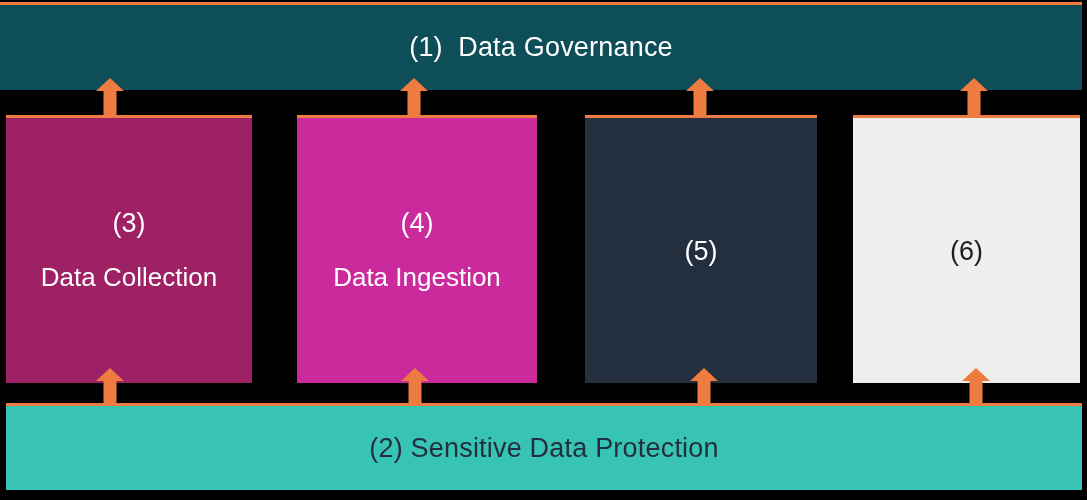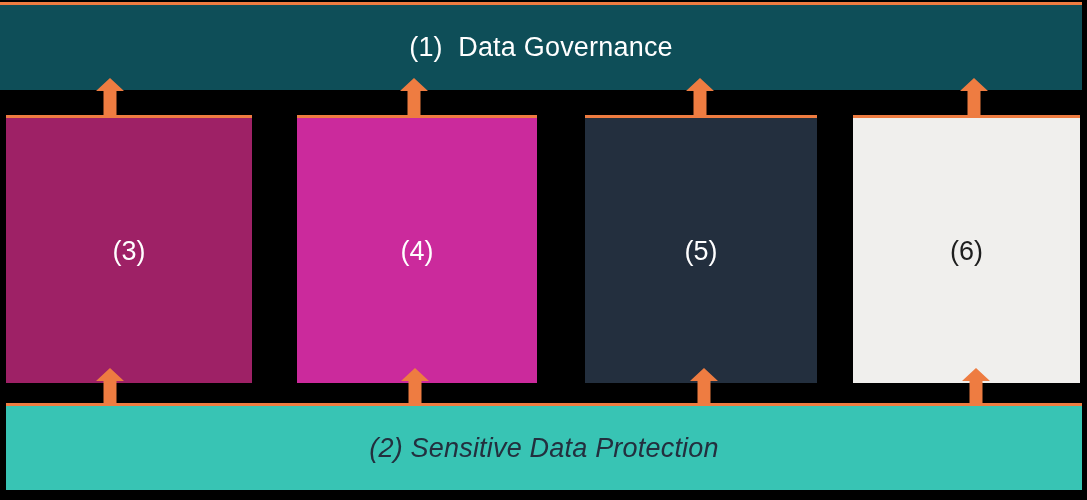--- a/index.html
+++ b/index.html
@@ -28,21 +28,20 @@
   }
   .bar-governance{
     left:0;top:2px;width:1082px;height:88px;
     background:var(--governance-bar-bg);
     color:var(--light-text);
   }
   .bar-protection{
     left:6px;top:403px;width:1076px;height:87px;
     background:var(--protection-bar-bg);
     color:var(--dark-text);
-    font-style:italic;
   }
   .bar-label{white-space:pre-wrap;}
   .box{
     position:absolute;
     top:115px;height:268px;
     border-top:3px solid var(--accent-orange);
     display:flex;flex-direction:column;
     align-items:center;justify-content:center;
     gap:24px;
     color:var(--light-text);
@@ -81,23 +80,25 @@
   </svg>
   <svg class="arrow arrow-top at3" width="28" height="54" viewBox="0 0 28 54">
     <polygon fill="currentColor" points="14,0 0,13 7.5,13 7.5,41 0,41 14,54 28,41 20.5,41 20.5,13 28,13"></polygon>
   </svg>
   <svg class="arrow arrow-top at4" width="28" height="54" viewBox="0 0 28 54">
     <polygon fill="currentColor" points="14,0 0,13 7.5,13 7.5,41 0,41 14,54 28,41 20.5,41 20.5,13 28,13"></polygon>
   </svg>
 
   <div class="box box-collection" style="background-color: rgb(158, 33, 102); color: rgb(255, 255, 255);">
     <div class="box-number">(3)</div>
+    <div class="box-label">Data Collection</div>
   </div>
   <div class="box box-ingestion" style="background-color: rgb(203, 42, 156); color: rgb(255, 255, 255);">
     <div class="box-number">(4)</div>
+    <div class="box-label">Data Ingestion</div>
   </div>
   <div class="box box-transformation" style="background-color: rgb(35, 47, 62); color: rgb(255, 255, 255);">
     <div class="box-number">(5)</div>
   </div>
   <div class="box box-storage" style="background-color: rgb(240, 239, 237); color: rgb(30, 30, 30);">
     <div class="box-number">(6)</div>
   </div>
 
   <svg class="arrow arrow-bottom ab1" width="28" height="58" viewBox="0 0 28 54">
     <polygon fill="currentColor" points="14,0 0,13 7.5,13 7.5,41 0,41 14,54 28,41 20.5,41 20.5,13 28,13"></polygon>

